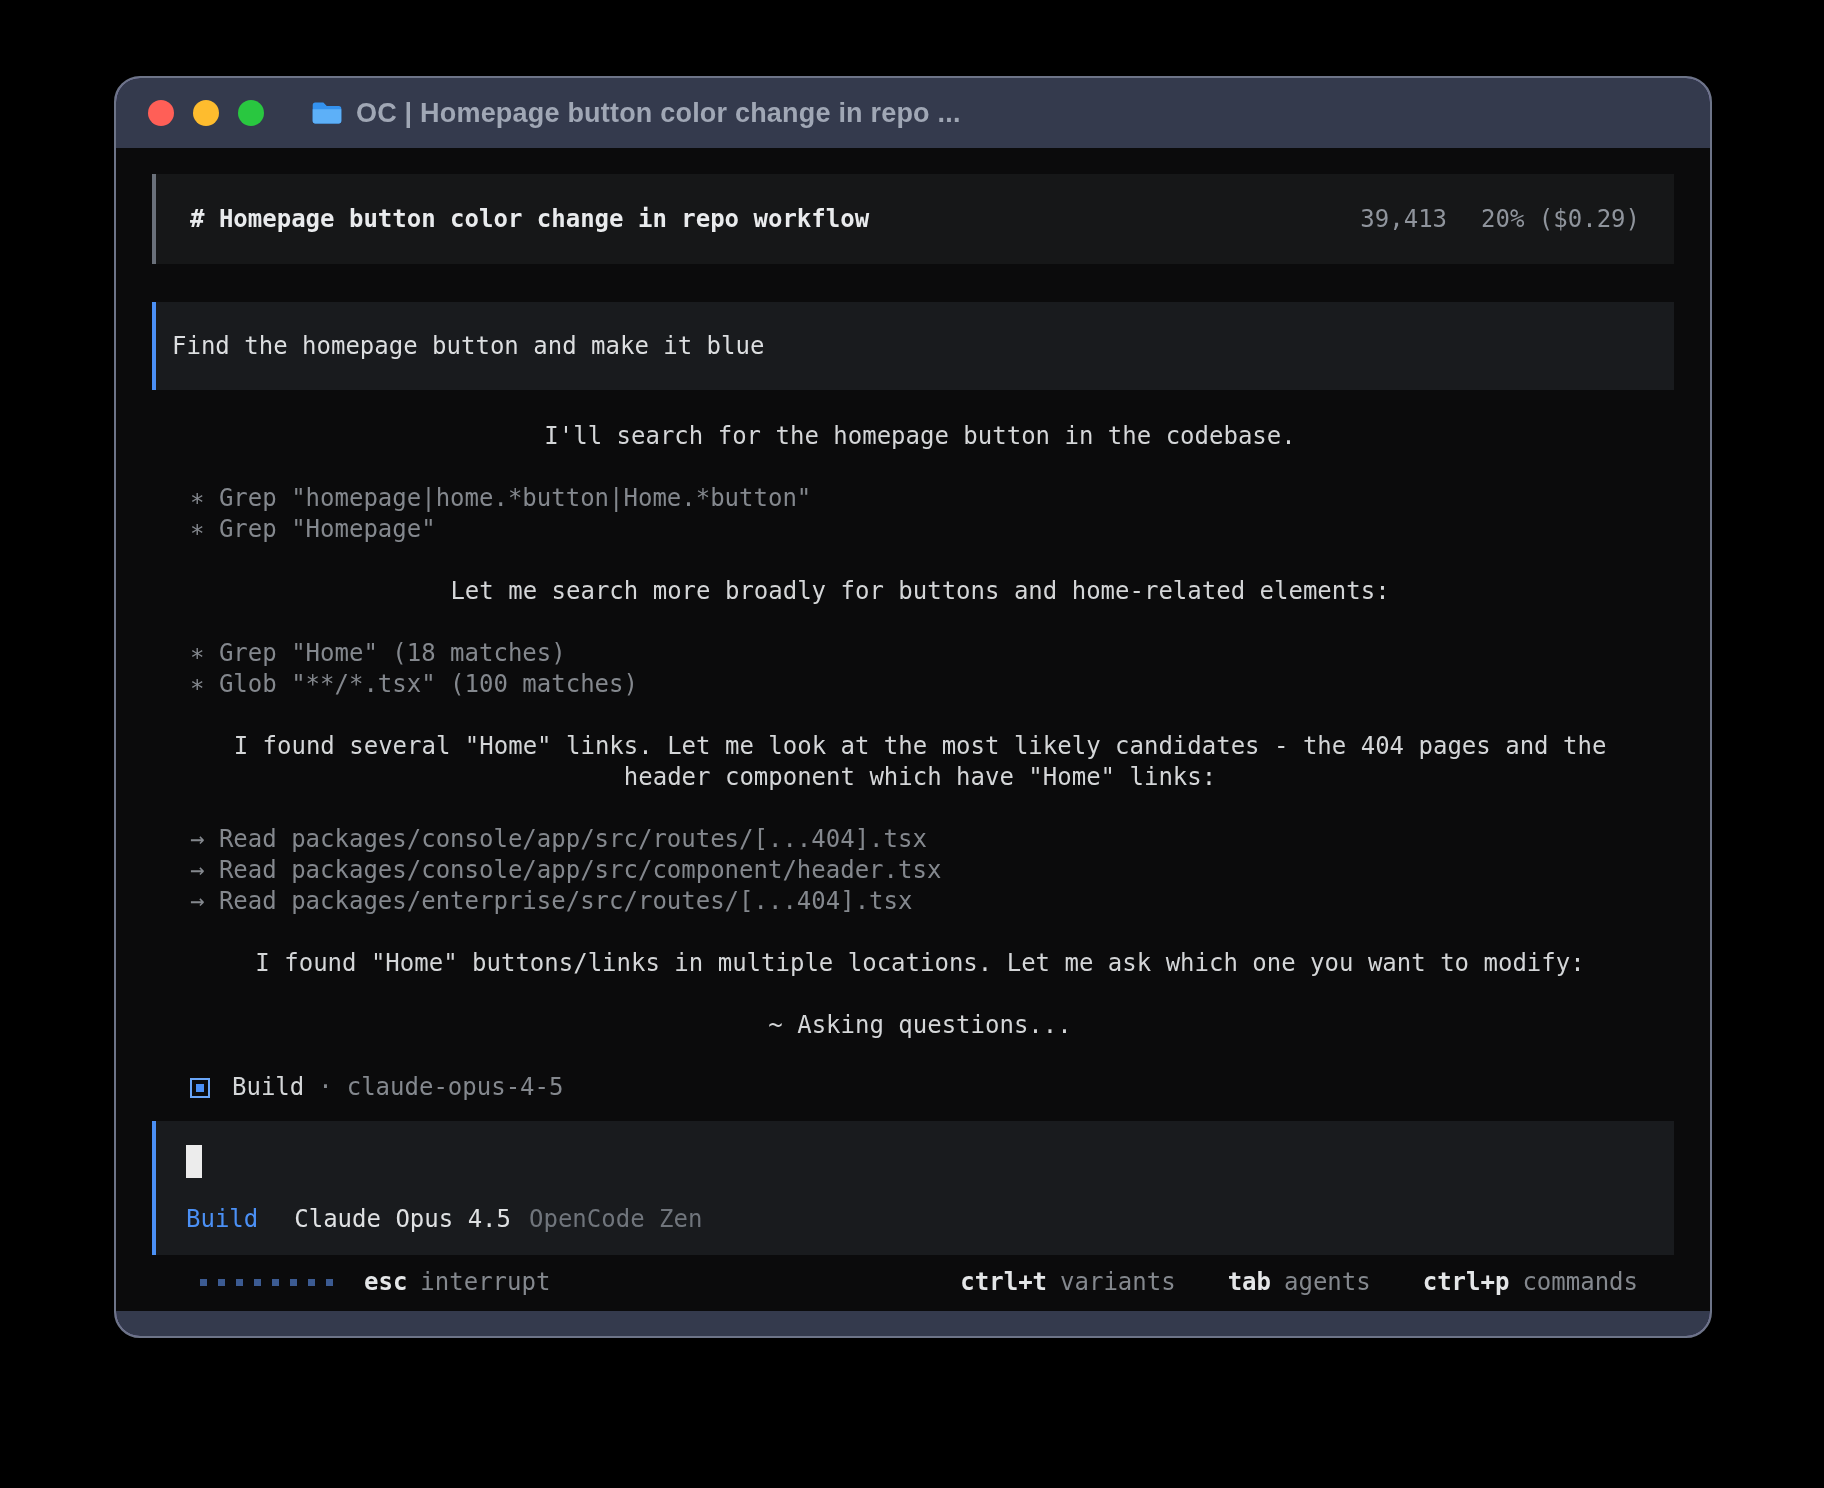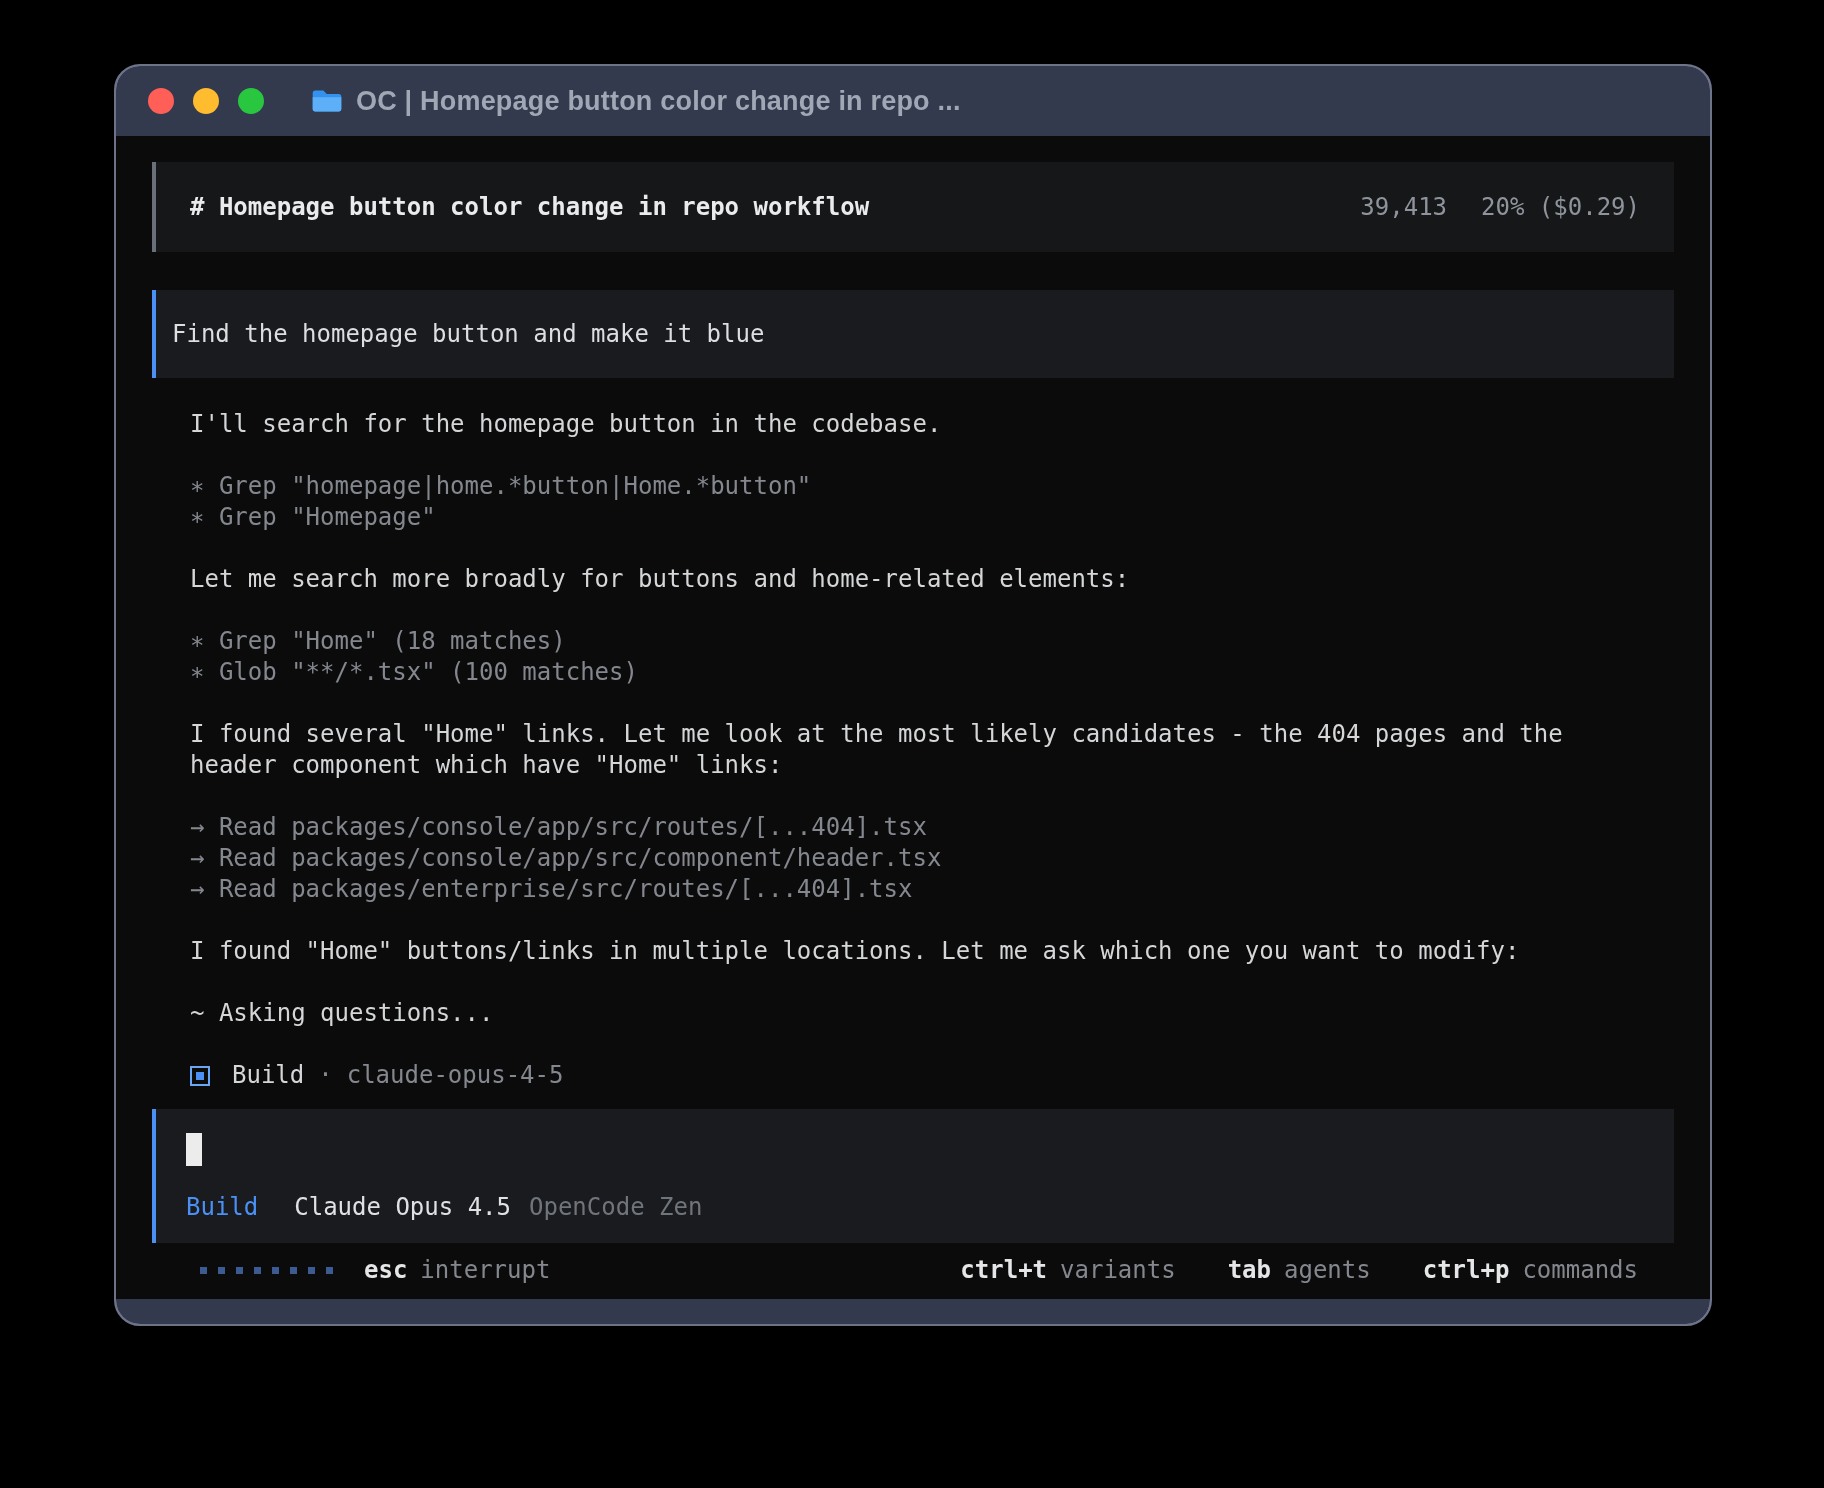--- a/index.html
+++ b/index.html
@@ -1,20 +1,20 @@
 <!DOCTYPE html>
 <html><head>
 <meta charset="utf-8">
 <style>
   * { margin:0; padding:0; box-sizing:border-box; }
   html,body { width:1824px; height:1488px; background:#000; overflow:hidden;
               font-family:"DejaVu Sans Mono", monospace; }
 
   .window {
-    position:absolute; left:114px; top:64px; width:1598px; height:1262px;
+    position:absolute; left:114px; top:76px; width:1598px; height:1262px;
     border:2px solid #6d7488; border-radius:26px; overflow:hidden;
     display:flex; flex-direction:column; background:#c4b5fd;
     box-shadow:0 20px 60px rgba(0,0,0,.8);
   }
 
   
   .titlebar {
     height:70px; flex:0 0 70px; background:#343a4d;
     display:flex; align-items:center; padding-left:32px;
     font-family:"Liberation Sans", sans-serif;
@@ -43,21 +43,21 @@
   .header-stats .usage { margin-left:34px; }
 
   .user-block {
     flex:0 0 88px; margin-top:38px; background:#191b1e;
     border-left:4px solid #4b90f5; display:flex; align-items:center;
     padding:0 16px; color:#dcdee0;
   }
 
   .stream { margin-left:38px; max-width:1460px; line-height:31px; }
   .line { white-space:pre-wrap; }
-  .line.white { color:#d4d6d8; }
+  .line.white { color:#d4d6d8;text-align:center; }
   .line.gray  { color:#84888e; }
   .line.gap   { margin-top:31px; }
 
   .agent-row { margin-top:31px; display:flex; align-items:center; color:#d4d6d8; }
   .agent-icon { width:20px; height:20px; border:2px solid #6aa6f8;
                 display:flex; align-items:center; justify-content:center;
                 margin-right:22px; }
   .agent-icon .inner { width:8px; height:8px; background:#4b90f5; }
   .agent-sep, .agent-model { color:#84888e; }
   .agent-sep { margin:0 14px; }

